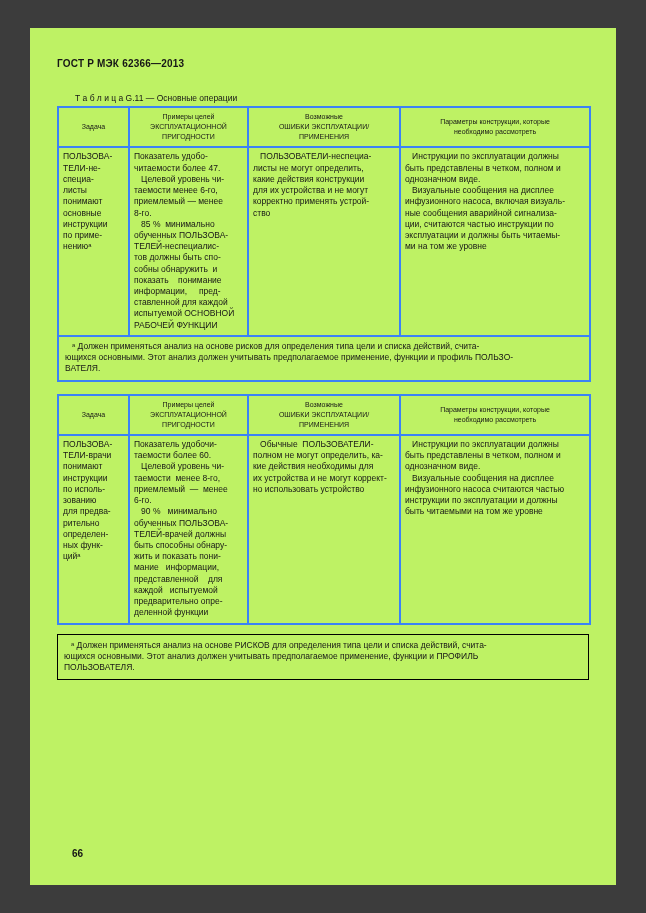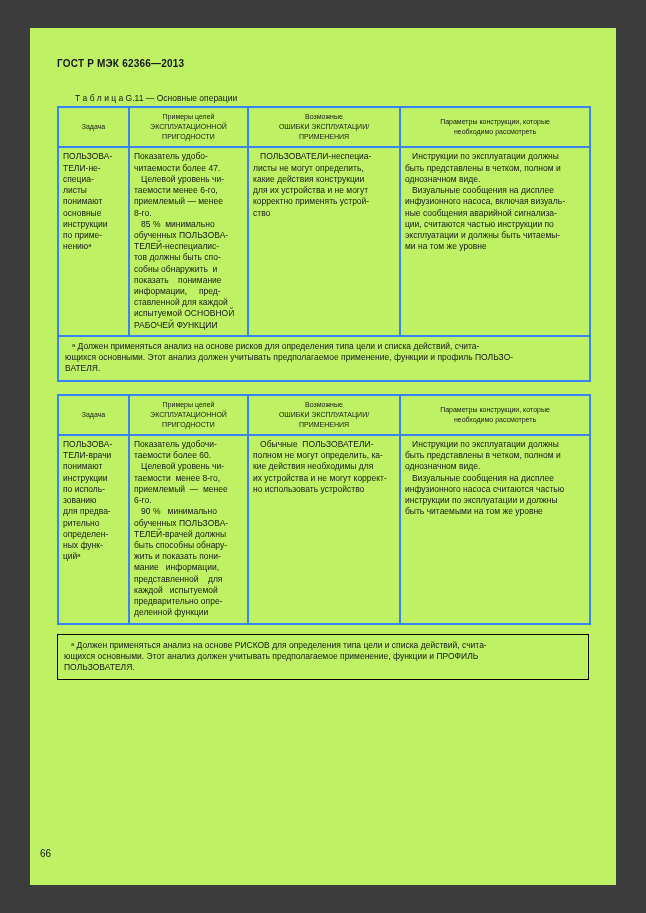--- a/index.html
+++ b/index.html
@@ -58,23 +58,24 @@
   .note-box{
     border:1px solid #000;
     margin-top:9px;
     padding:5px 6px 6px 6px;
     font-size:8.5px;
     line-height:1.32;
     white-space:pre-wrap;
   }
   .page-number{
     position:absolute;
-    left:10px;
+    left:42px;
     bottom:26px;
     font-size:10px;
+    font-weight:bold;
   }
 </style>
 </head>
 <body>
 
 <div class="page">
 
   <div class="doc-header">ГОСТ Р МЭК 62366—2013</div>
 
   <div class="table-caption">Т а б л и ц а  G.11 — Основные операции</div>

